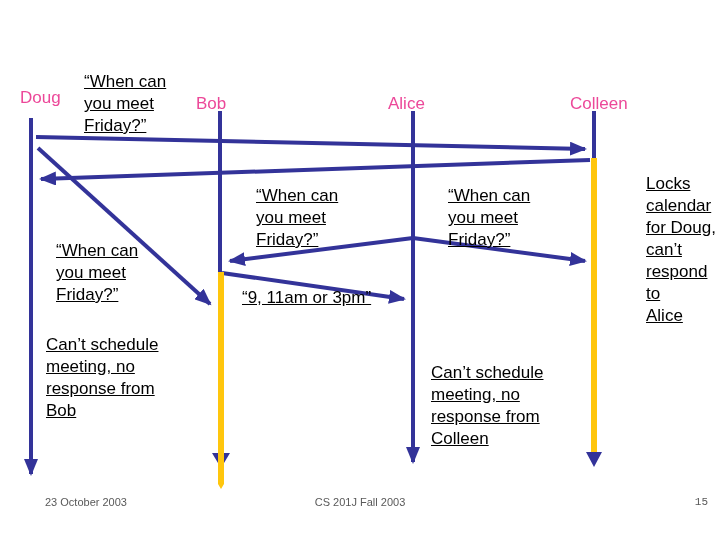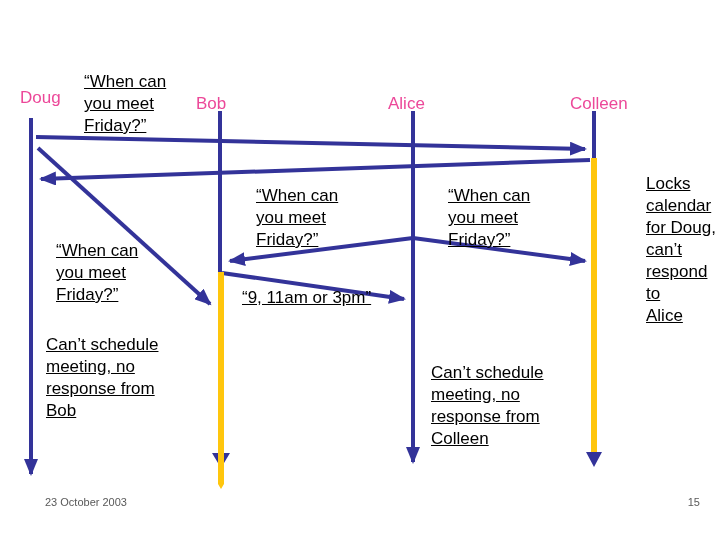--- a/index.html
+++ b/index.html
@@ -56,21 +56,21 @@
     position: absolute;
     z-index: 2;
     top: 494px;
     font-size: 11px;
     line-height: 16px;
     color: #595959;
     white-space: nowrap;
   }
   .footer-date { left: 45px; }
   .footer-course { left: 0; right: 0; text-align: center; }
-  .footer-page { right: 20px; }
+  .footer-page { right: 12px; font-family: Liberation Mono, monospace; }
   .navy-line { stroke: #333399; stroke-width: 4; fill: none; }
   .navy-fill { fill: #333399; }
   .gold-line { stroke: #FFC60D; stroke-width: 6; fill: none; }
 </style>
 </head>
 <body>
 
 <div class="slide">
 
 
@@ -128,15 +128,16 @@
   <div class="txt" style="left:46px; top:334px;">Can’t schedule
 meeting, no
 response from
 Bob</div>
   <div class="txt" style="left:431px; top:362px;">Can’t schedule
 meeting, no
 response from
 Colleen</div>
 
   <div class="footer-item footer-date">23 October 2003</div>
+  <div class="footer-item footer-course">CS 201J Fall 2003</div>
   <div class="footer-item footer-page">15</div>
 
 </div>
 
 </body></html>

